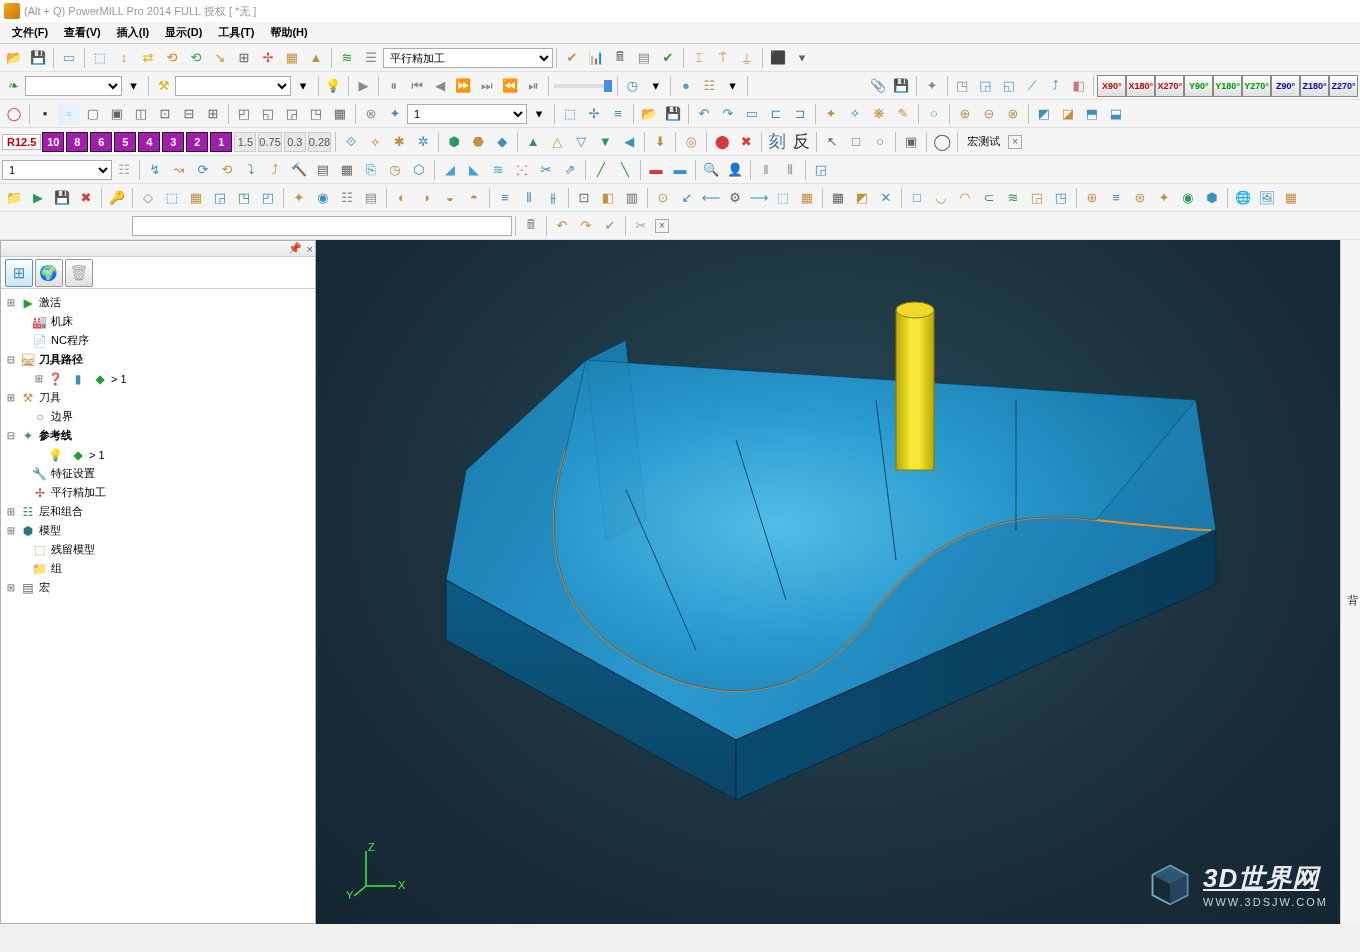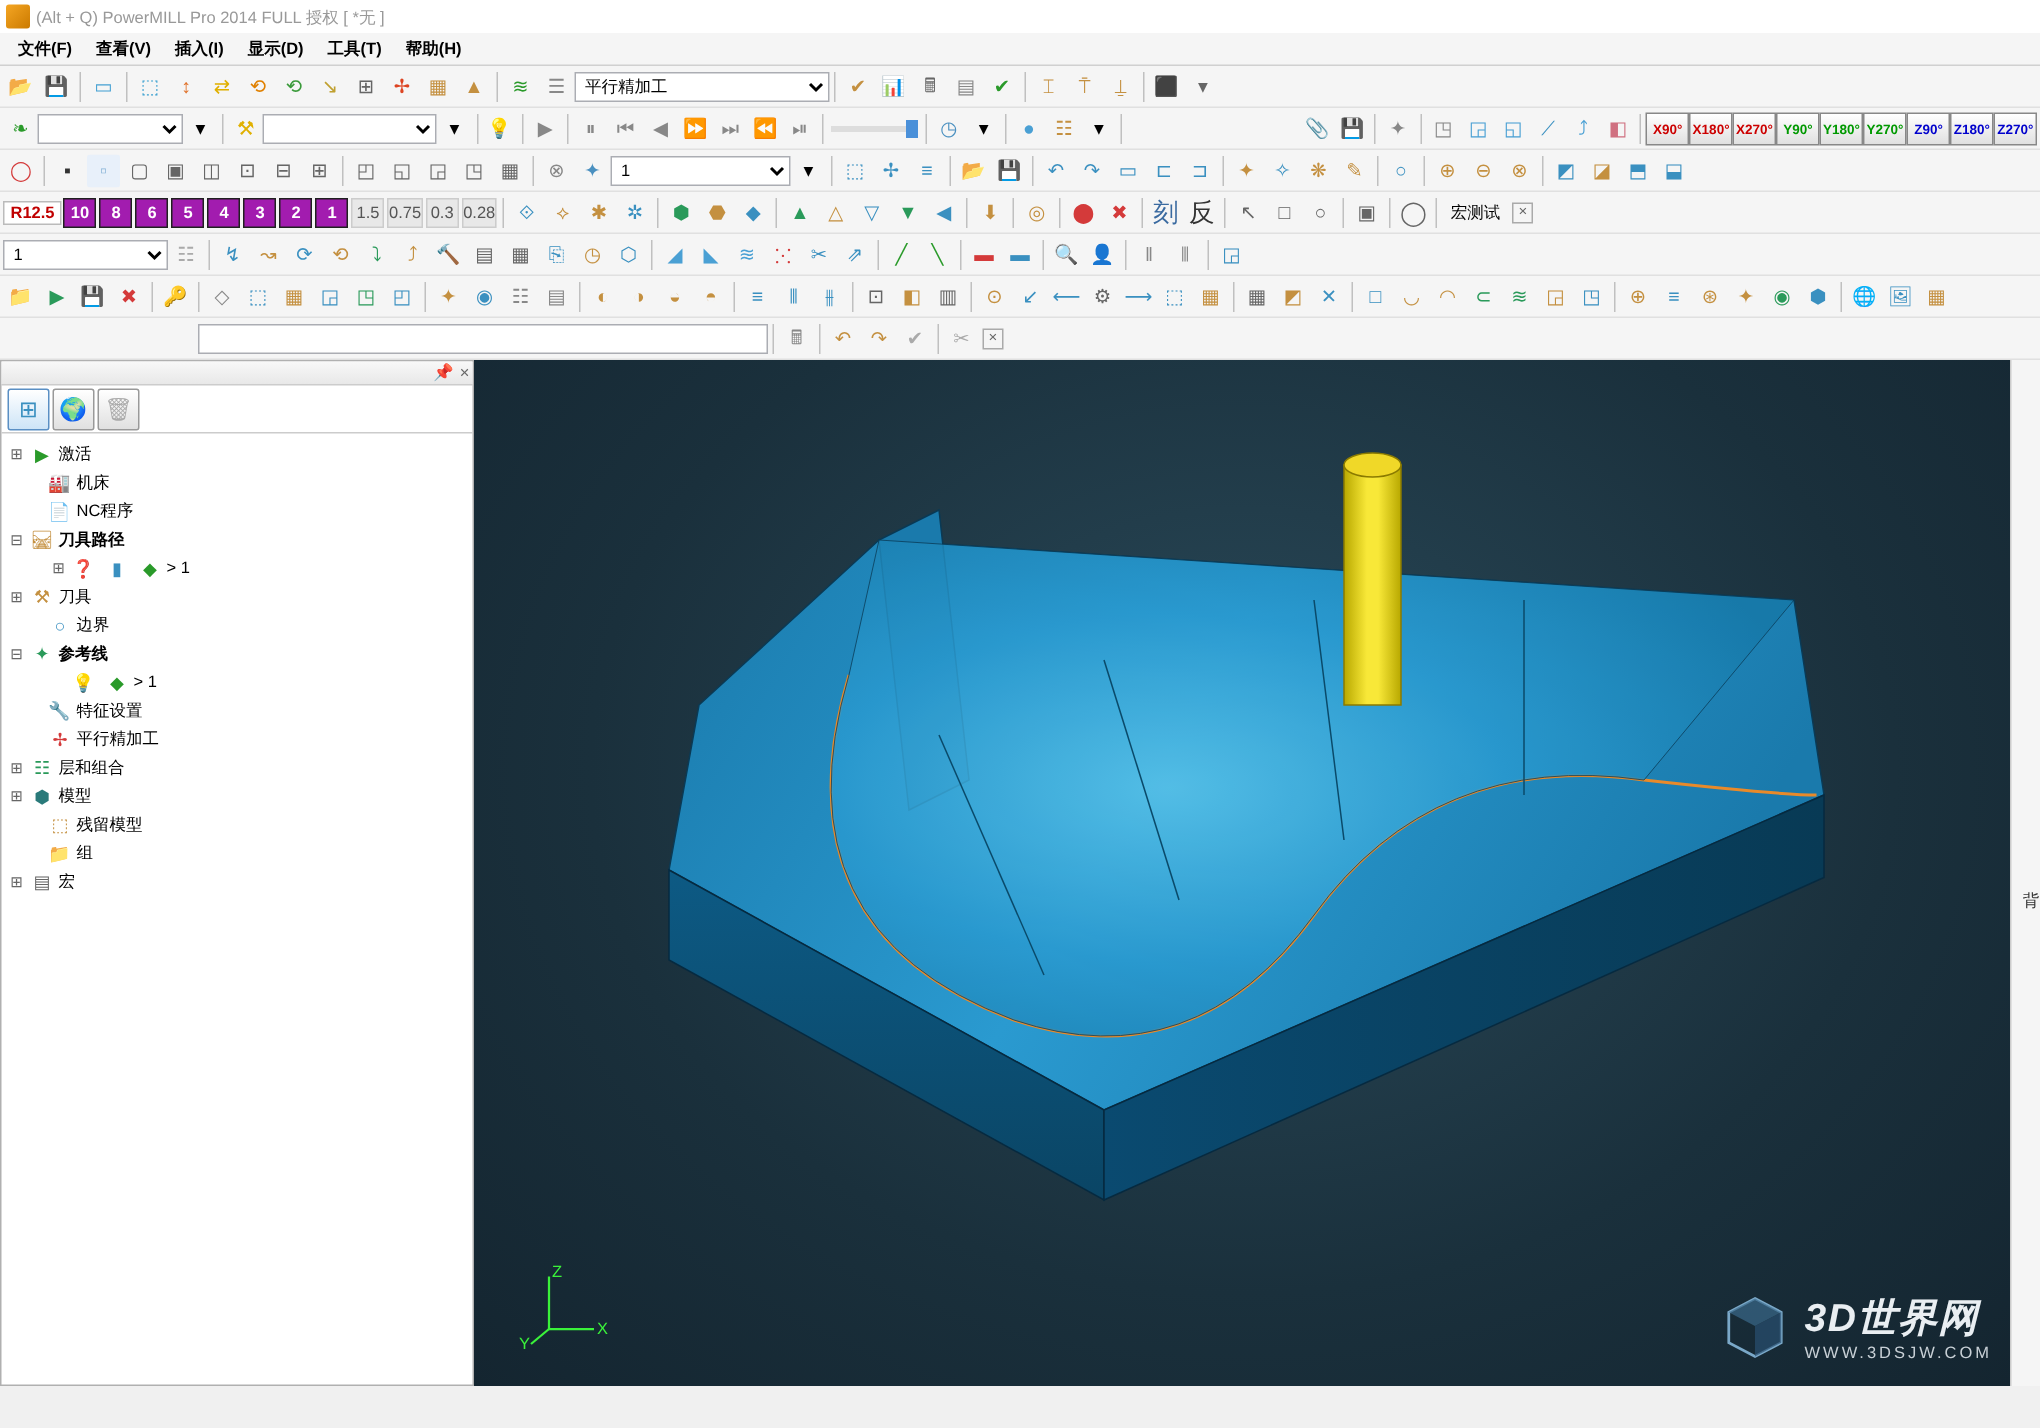--- a/index.html
+++ b/index.html
@@ -31,21 +31,21 @@
 .exp{width:12px;text-align:center;color:#666;font-size:10px;}
 .tico{width:16px;height:16px;margin:0 3px;display:inline-flex;align-items:center;justify-content:center;font-size:12px;}
 .tree-item .lbl{color:#000;}
 .tree-item.bold .lbl{font-weight:bold;}
 .l1{padding-left:14px;}
 .l2{padding-left:30px;}
 .viewport{flex:1;background:radial-gradient(ellipse at 50% 40%,#2a4a5a 0%,#1a303c 60%,#142530 100%);position:relative;overflow:hidden;}
 .axis{position:absolute;left:30px;bottom:20px;font-family:monospace;}
 .watermark{position:absolute;right:12px;bottom:16px;text-align:left;color:#e9eef2;display:flex;align-items:center;gap:10px;}
 .watermark .cube{width:46px;height:46px;display:inline-block;}
-.watermark .big{font-size:26px;font-weight:bold;letter-spacing:1px;font-style:italic;}
+.watermark .big{font-size:26px;font-weight:bold;letter-spacing:1px;font-style:italic;text-decoration:underline;}
 .watermark .sm{font-size:11px;letter-spacing:2px;color:#c8d0d6;}
 .model-svg{position:absolute;left:0;top:0;}
 .rside{width:20px;background:#f5f5f5;border-left:1px solid #ccc;writing-mode:vertical-rl;text-align:center;padding-top:6px;color:#333;}
 .slider-track{display:inline-block;width:60px;height:4px;background:#ddd;position:relative;vertical-align:middle;margin:0 2px;}
 .slider-thumb{position:absolute;right:0;top:-4px;width:8px;height:12px;background:#4a90d9;}
 .ke{font-family:"KaiTi","STKaiti",serif;font-size:17px;}
 .close-x{width:14px;height:14px;border:1px solid #aaa;display:inline-flex;align-items:center;justify-content:center;font-size:10px;color:#666;margin-left:2px;}
 </style>
 </head>
 <body>

